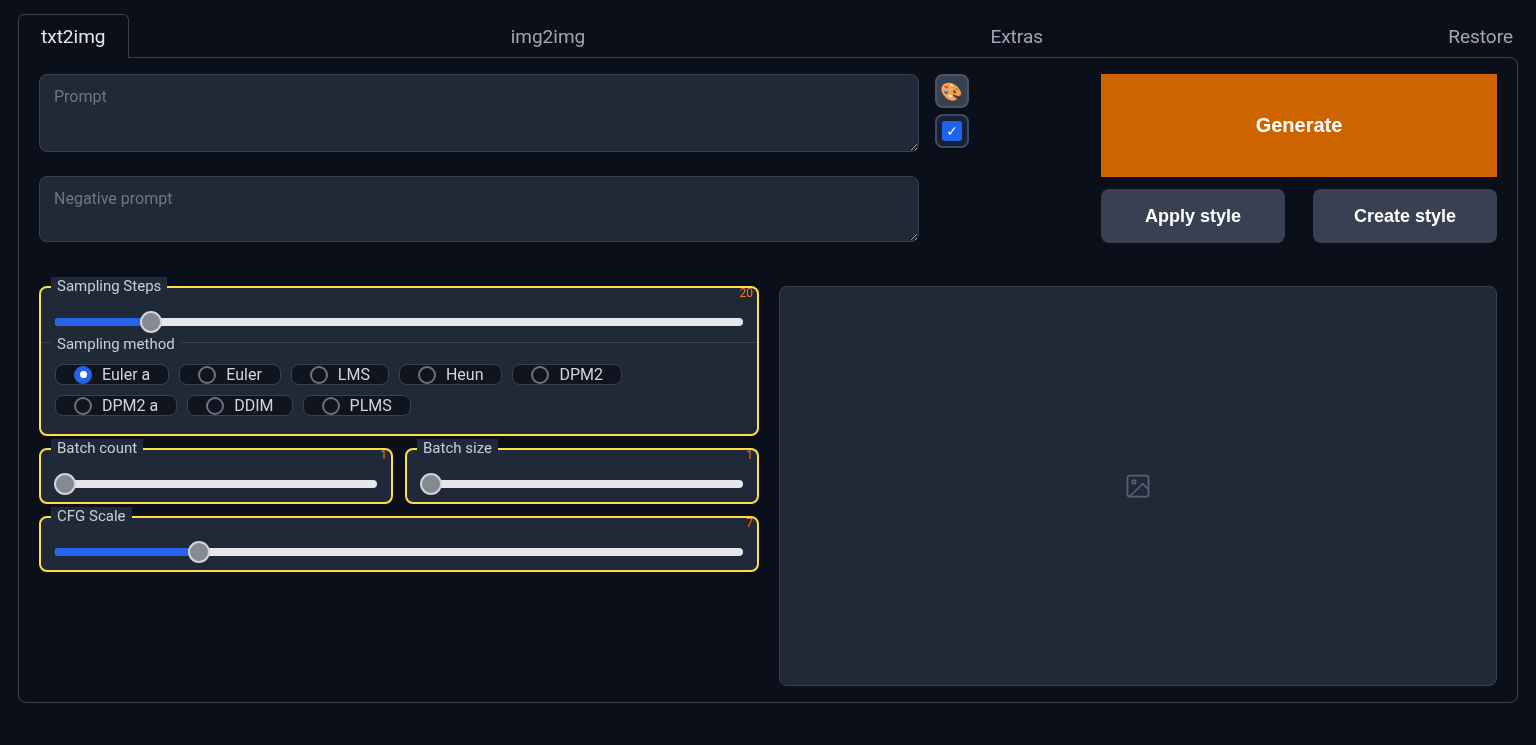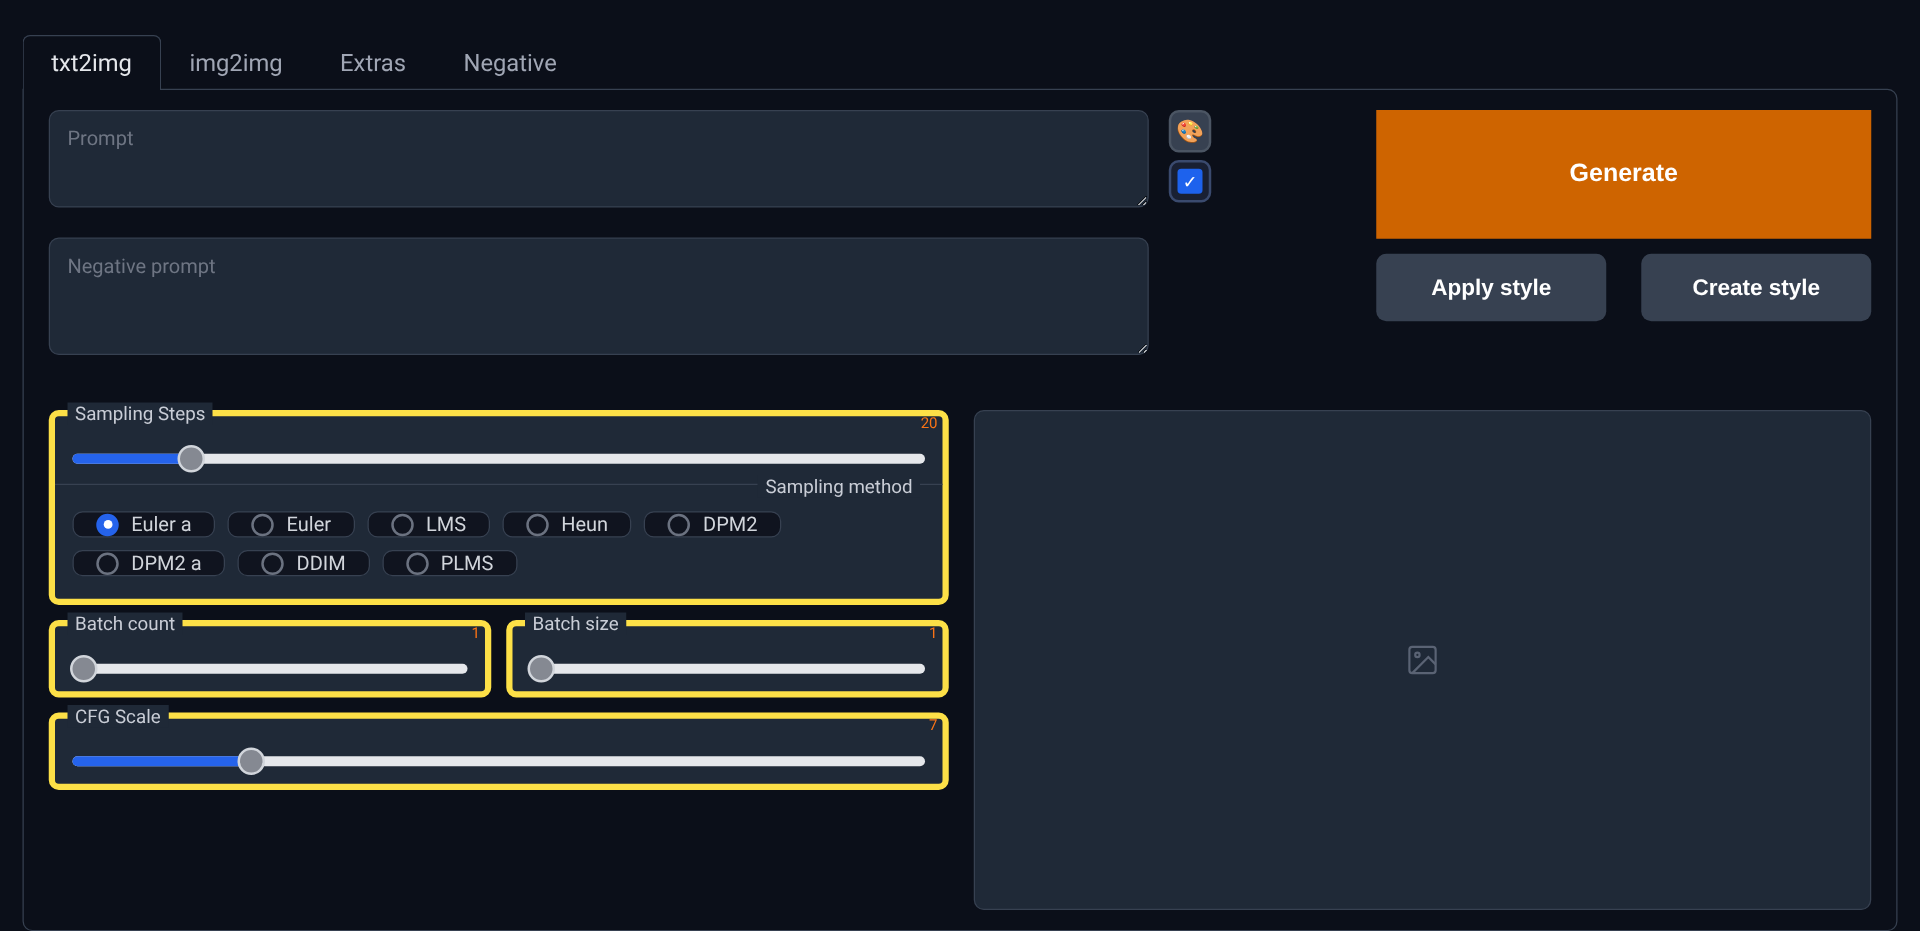--- a/index.html
+++ b/index.html
@@ -9,21 +9,22 @@
     font-family: -apple-system, BlinkMacSystemFont, "Segoe UI", Roboto, sans-serif;
     font-size: 16px;
     width: 1536px;
     height: 745px;
     overflow: hidden;
   }
   .tab-bar {
     display: flex;
     gap: 0;
     padding-left: 18px;
-    padding-top: 28px;
+    padding-top: 14px;
+    justify-content: space-between;
   }
   .tab {
     padding: 10px 22px;
     color: #a0a6b4;
     cursor: pointer;
     border: 1px solid transparent;
     border-bottom: none;
     border-radius: 6px 6px 0 0;
     position: relative;
     font-size: 19px;
@@ -54,21 +55,21 @@
     border: 1px solid #374151;
     border-radius: 8px;
     color: #d1d5db;
     padding: 12px 14px;
     font-family: inherit;
     font-size: 16px;
     resize: both;
   }
   textarea::placeholder { color: #6e7583; }
   .prompt-textarea { height: 78px; margin-bottom: 20px; }
-  .neg-textarea { height: 94px; width: 880px; }
+  .neg-textarea { height: 66px; width: 880px; }
   .prompt-side-buttons {
     display: flex;
     flex-direction: column;
     gap: 6px;
     width: 36px;
   }
   .icon-btn {
     width: 34px;
     height: 34px;
     background: #374151;
@@ -139,25 +140,24 @@
     background: #1f2937;
     border: 1px solid #374151;
     border-radius: 8px;
     display: flex;
     align-items: center;
     justify-content: center;
     min-height: 400px;
   }
   .fieldset {
     background: #1f2937;
-    border: 5px solid #fde047;
+    border: 2px solid #fde047;
     border-radius: 8px;
     position: relative;
     padding: 12px 14px 14px 14px;
-    text-align: right;
   }
   .fieldset-legend {
     position: absolute;
     top: -11px;
     left: 10px;
     background: #1f2937;
     padding: 0 6px;
     font-size: 15px;
     color: #c9cdd6;
   }
@@ -273,21 +273,21 @@
     left: -4px;
   }
 </style>
 </head>
 <body>
 
 <div class="tab-bar">
   <div class="tab active">txt2img</div>
   <div class="tab">img2img</div>
   <div class="tab">Extras</div>
-  <div class="tab">Negative</div>
+  <div class="tab">Restore</div>
 </div>
 
 <div class="tab-content-border">
 
   <div class="top-row">
     <div class="prompt-col">
       <textarea class="prompt-textarea" placeholder="Prompt" style=""></textarea>
       <textarea class="neg-textarea" placeholder="Negative prompt" style=""></textarea>
     </div>
     <div class="prompt-side-buttons">

